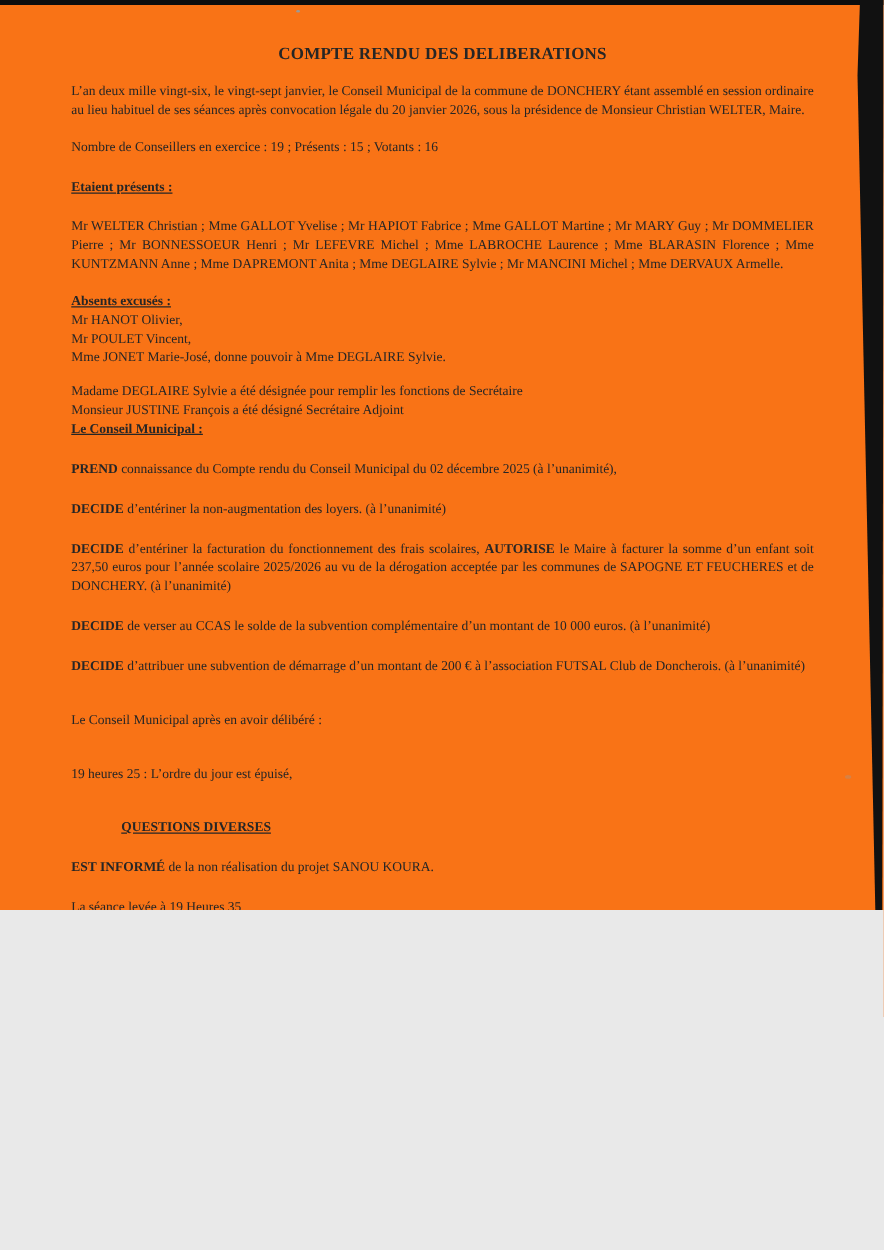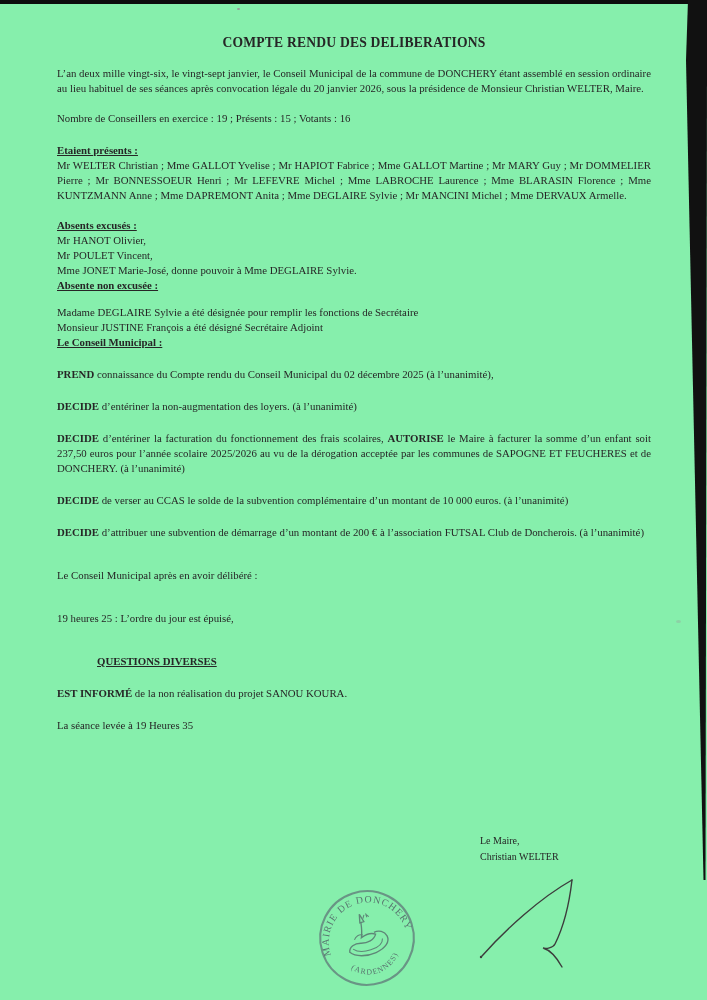--- a/index.html
+++ b/index.html
@@ -1,39 +1,39 @@
 <!DOCTYPE html>
 <html><head>
 <meta charset="utf-8">
 <style>
   html,body{margin:0;padding:0;background:#e9e9e9;}
   .scan{
     position:relative;
-    width:707px;height:1000px;
-    background:#86efac;
+    width:707px;height:728px;
+    background:#f97316;
     overflow:hidden;
     font-family:"Liberation Serif","DejaVu Serif",serif;
     color:#262626;
   }
   
   .edge-top{position:absolute;top:0;left:0;width:707px;height:4px;background:#0d0d0d;}
   .edge-right{position:absolute;top:0;left:0;pointer-events:none;}
   .speck{position:absolute;background:#9a9a9a;border-radius:50%;}
 
   .content{
     position:absolute;left:57px;top:34px;width:594px;
     font-size:10.8px;line-height:15px;
   }
   .title{
     text-align:center;font-weight:bold;font-size:13.6px;line-height:17px;
     letter-spacing:.2px;
   }
   .title div{white-space:nowrap;}
   p{margin:0;}
-  .just{text-align:justify;}
+  .just{text-align:justify;margin-top:16px;}
   .gap-s{margin-top:12px;}
   .gap-m{margin-top:15px;}
   .gap-l{margin-top:17px;}
   .gap-xl{margin-top:28px;}
   .hdg{font-weight:bold;text-decoration:underline;}
   b{font-weight:bold;}
   .indent{margin-left:40px;}
   .sig-block{
     position:absolute;left:480px;top:833px;
     font-size:10px;line-height:16px;
@@ -68,21 +68,20 @@
 
     <p class="gap-m">Nombre de Conseillers en exercice : 19 ; Présents : 15 ; Votants : 16</p>
 
     <p class="gap-l hdg">Etaient présents :</p>
     <p class="just">Mr WELTER Christian ; Mme GALLOT Yvelise ; Mr HAPIOT Fabrice ; Mme GALLOT Martine ; Mr MARY Guy ; Mr DOMMELIER Pierre ; Mr BONNESSOEUR Henri ; Mr LEFEVRE Michel ; Mme LABROCHE Laurence ; Mme BLARASIN Florence ; Mme KUNTZMANN Anne ; Mme DAPREMONT Anita ; Mme DEGLAIRE Sylvie ; Mr MANCINI Michel ; Mme DERVAUX Armelle.</p>
 
     <p class="gap-m hdg">Absents excusés :</p>
     <p>Mr HANOT Olivier,</p>
     <p>Mr POULET Vincent,</p>
     <p>Mme JONET Marie-José, donne pouvoir à Mme DEGLAIRE Sylvie.</p>
-    <p class="hdg">Absente non excusée :</p>
 
     <p class="gap-s">Madame DEGLAIRE Sylvie a été désignée pour remplir les fonctions de Secrétaire</p>
     <p>Monsieur JUSTINE François a été désigné Secrétaire Adjoint</p>
     <p class="hdg">Le Conseil Municipal :</p>
 
     <p class="just gap-l"><b>PREND</b> <span>connaissance du Compte rendu du Conseil Municipal du 02 décembre 2025 (à l’unanimité),</span></p>
 
     <p class="just gap-l"><b>DECIDE</b> <span>d’entériner la non-augmentation des loyers. (à l’unanimité)</span></p>
 
     <p class="just gap-l"><b>DECIDE</b> <span>d’entériner la facturation du fonctionnement des frais scolaires,</span> <b>AUTORISE</b> <span>le Maire à facturer la somme d’un enfant soit 237,50 euros pour l’année scolaire 2025/2026 au vu de la dérogation acceptée par les communes de SAPOGNE ET FEUCHERES et de DONCHERY. (à l’unanimité)</span></p>

